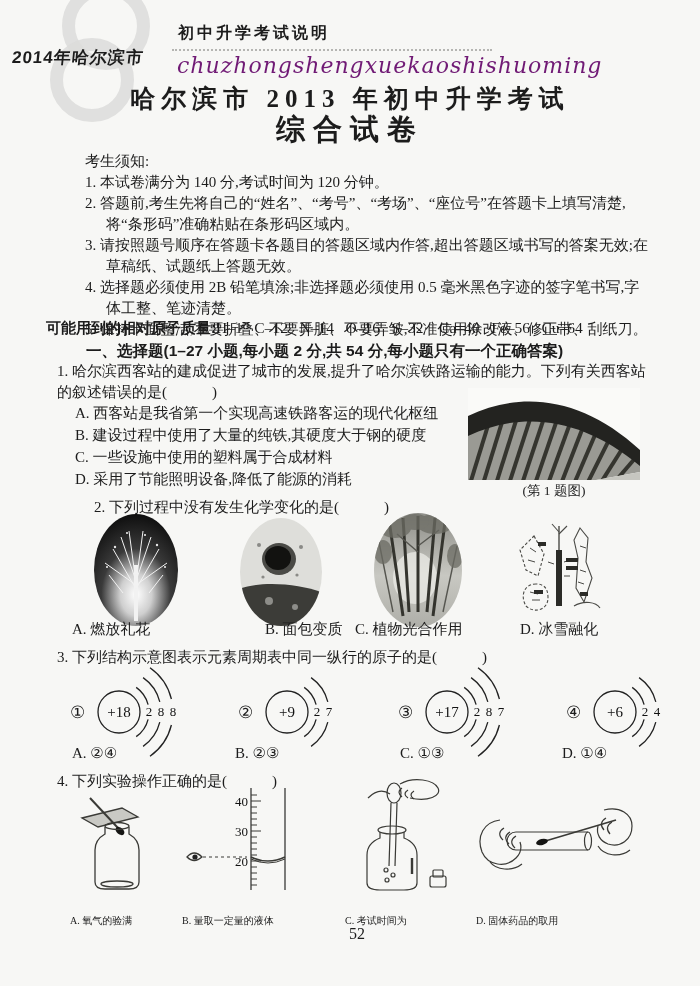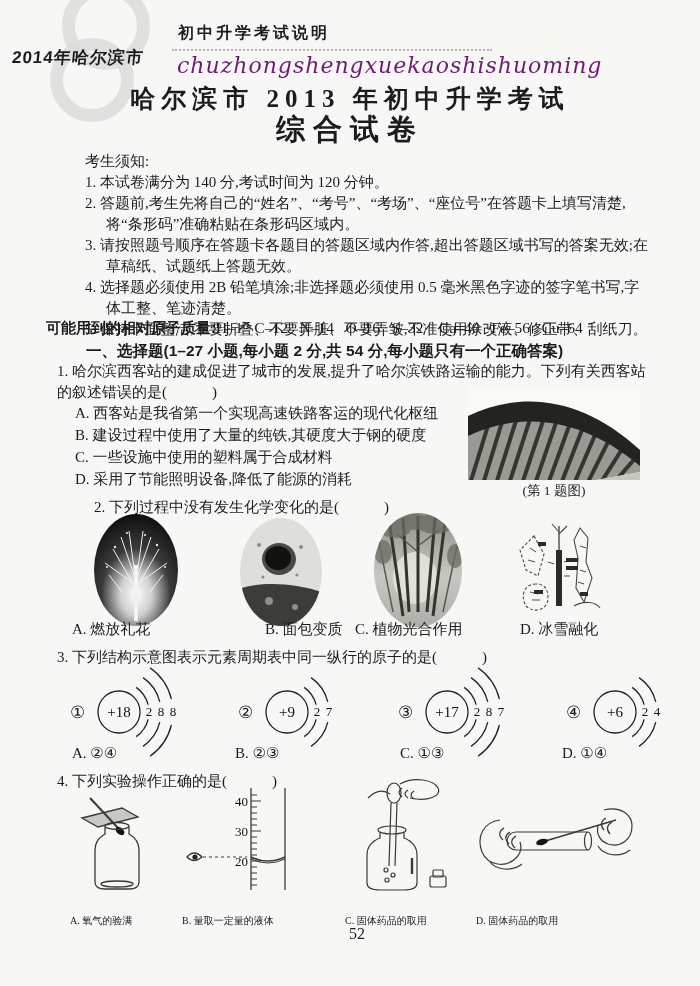--- a/index.html
+++ b/index.html
@@ -424,17 +424,17 @@
         <path d="M134,12 C150,8 162,16 162,28 C162,42 150,50 138,46 C130,43 126,36 128,28"></path>
         <path d="M136,20 q-8,5 -2,12"></path>
           <path d="M142,24 q-8,5 -2,12"></path>
         <path d="M128,48 C134,58 150,60 160,52"></path>
       </g>
     </svg>
   </div>
 
   <div class="q4-label" style="left:70px;">A. 氧气的验满</div>
   <div class="q4-label" style="left:182px;">B. 量取一定量的液体</div>
-  <div class="q4-label" style="left:345px;">C. 固体药品的取用</div>
+  <div class="q4-label" style="left:345px;">C. 考试时间为</div>
   <div class="q4-label" style="left:476px;">D. 固体药品的取用</div>
 
   <div class="abs page-number">52</div>
 </div>
 
 </body></html>

